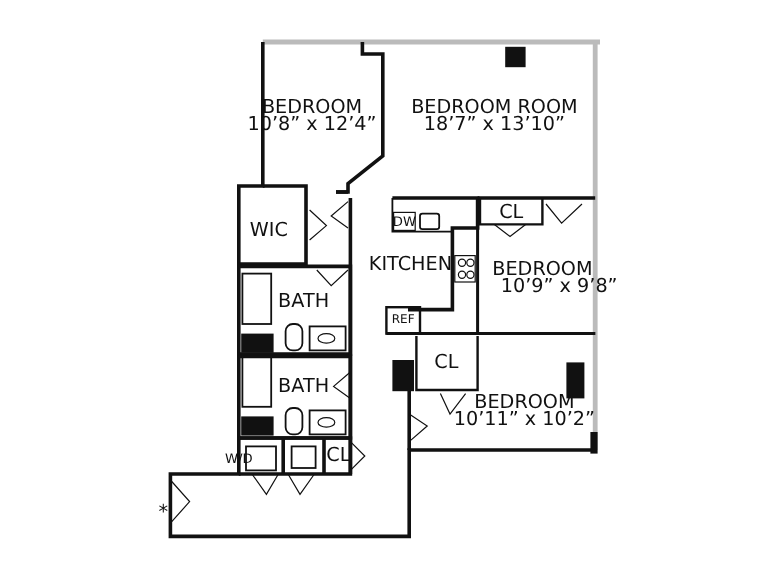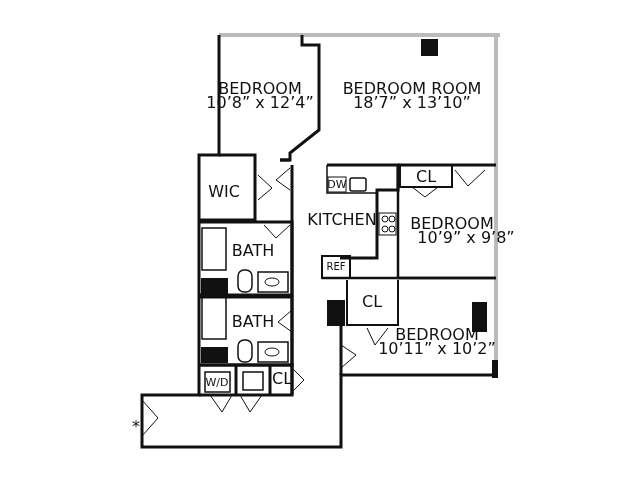--- a/index.html
+++ b/index.html
@@ -106,14 +106,14 @@
 <div class="lbl" style="left:452px;top:231px;margin-left:14px;">10’9” x 9’8”</div>
 <div class="lbl" style="left:253px;top:244px;">BATH</div>
 <div class="lbl" style="left:253px;top:315px;">BATH</div>
 <div class="lbl" style="left:437px;top:328px;">BEDROOM</div>
 <div class="lbl" style="left:437px;top:342px;">10’11” x 10’2”</div>
 <div class="lbl" style="left:426px;top:170px;">CL</div>
 <div class="lbl" style="left:372px;top:295px;">CL</div>
 <div class="lbl" style="left:282px;top:372px;">CL</div>
 <div class="lbl xs" style="left:337px;top:178px;">DW</div>
 <div class="lbl sm" style="left:336px;top:260px;">REF</div>
-<div class="lbl xs" style="left:217px;top:376px;">W/D</div>
+<div class="lbl xs" style="left:199px;top:376px;">W/D</div>
 <div class="lbl" style="left:136px;top:420px;">*</div>
 
 </body></html>

